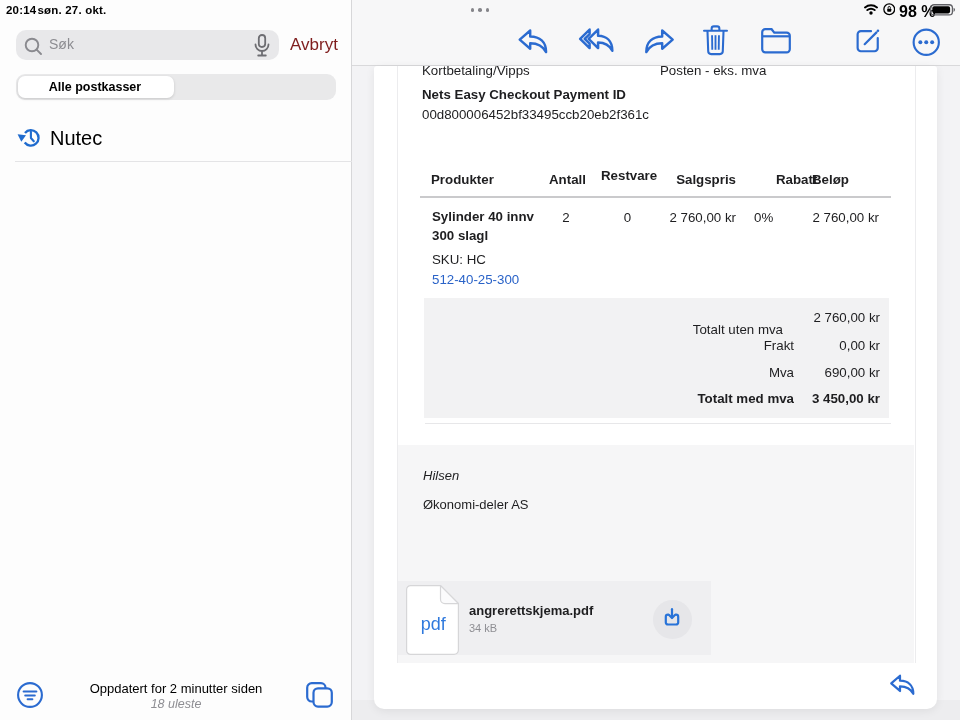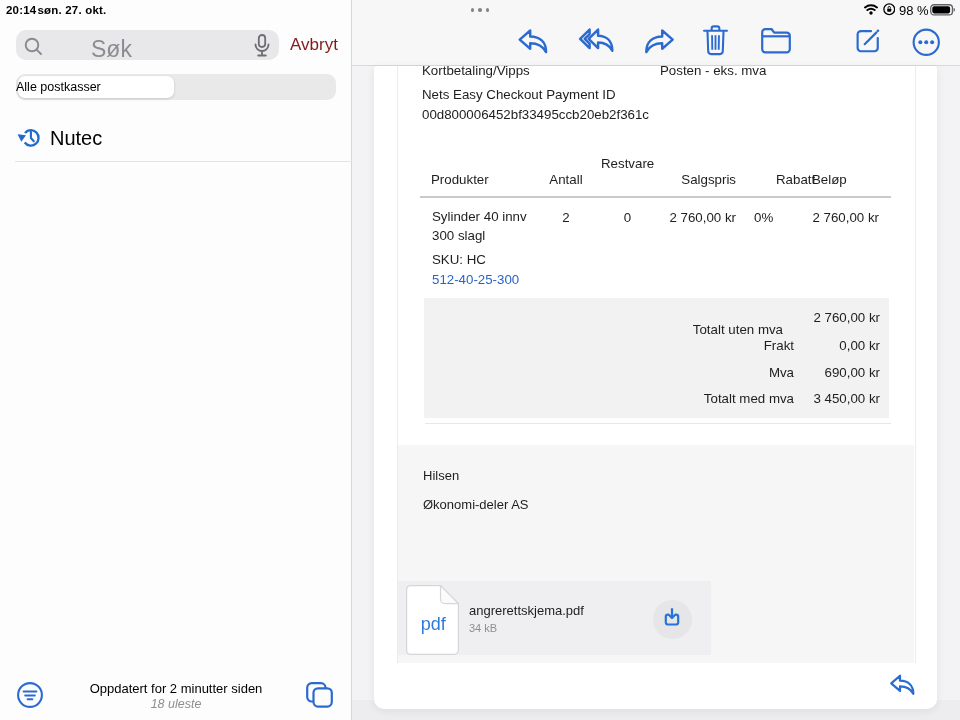--- a/index.html
+++ b/index.html
@@ -6,45 +6,45 @@
   body{width:960px;height:720px;position:relative;overflow:hidden;
        font-family:"Liberation Sans",sans-serif;background:#f3f3f5;
        -webkit-font-smoothing:antialiased;}
   .t{position:absolute;white-space:nowrap;}
   
   #sidebar{position:absolute;left:0;top:0;width:352px;height:720px;background:#fdfdfd;
            border-right:1px solid #d7d7d9;box-sizing:border-box;}
   #status-l{position:absolute;left:6px;top:3.5px;font-size:11.5px;font-weight:600;color:#000;letter-spacing:0.2px;}
   #status-l span{margin-left:1px;}
   #search{position:absolute;left:16px;top:30px;width:263px;height:30px;background:#e8e8ea;border-radius:10px;}
-  #sok{position:absolute;left:49px;top:36px;font-size:23px;color:#8c8c91;margin-left:42px;}
+  #sok{position:absolute;left:49px;top:36px;font-size:14px;color:#8c8c91;}
   #avbryt{position:absolute;left:290px;top:34.8px;font-size:17px;color:#7f1d1d;}
   #seg{position:absolute;left:16px;top:74px;width:320px;height:26px;background:#e9e9ea;border-radius:9px;}
   #seg .sel{position:absolute;left:2px;top:2px;width:156px;height:22px;background:#fff;border-radius:7px;
             box-shadow:0 1px 3px rgba(0,0,0,0.15);}
-  #seg .a{position:absolute;left:0;top:0;width:158px;height:26px;line-height:26px;
-          font-size:12.5px;font-weight:400;color:#000;}
+  #seg .a{position:absolute;left:0;top:0;width:158px;height:26px;line-height:26px;text-align:center;
+          font-size:12.5px;font-weight:700;color:#000;}
   #seg .b{position:absolute;left:160px;top:0;width:160px;height:26px;line-height:26px;text-align:center;
           font-size:12.5px;font-weight:700;color:#000;}
   #nutec{position:absolute;left:50px;top:127px;font-size:20px;color:#000;}
   #nsep{position:absolute;left:15px;top:161px;width:337px;height:1px;background:#e4e4e6;}
   #foot1{position:absolute;left:0;top:681px;width:352px;text-align:center;font-size:13px;color:#000;}
   #foot2{position:absolute;left:0;top:697px;width:352px;text-align:center;font-size:12.5px;color:#8e8e93;font-style:italic;}
   
   #toolbar{position:absolute;left:352px;top:0;width:608px;height:65px;background:#f7f7f8;
            border-bottom:1px solid #d9d9db;}
   .dot{position:absolute;top:8px;width:3.6px;height:3.6px;border-radius:50%;background:#85858a;}
   #card{position:absolute;left:374px;top:66px;width:563px;height:643px;background:#fff;border-radius:3px 3px 10px 10px;
         box-shadow:0 2px 10px rgba(0,0,0,0.07);}
   #emailarea{position:absolute;left:397px;top:66px;width:517px;height:597px;background:#fff;
              border-left:1px solid #ececee;border-right:1px solid #ececee;box-sizing:content-box;}
   #graysec{position:absolute;left:398px;top:445px;width:516px;height:218px;background:#f6f6f7;}
   #attach{position:absolute;left:398px;top:581px;width:313px;height:74px;background:#efeff1;}
   .etext{position:absolute;white-space:nowrap;font-size:13.3px;color:#1e1e20;}
-  .b{font-weight:400;}
+  .b{font-weight:700;}
   .r{text-align:right;}
   #sumbox{position:absolute;left:424px;top:298px;width:465px;height:120px;background:#f2f2f3;}
   #hline{position:absolute;left:420px;top:196px;width:471px;height:1.5px;background:#cacacc;}
   #bline{position:absolute;left:425px;top:423px;width:466px;height:1px;background:#e7e7e9;}
   a.lnk{color:#2a63c8;text-decoration:none;}
 </style>
 </head>
 <body>
 <div id="bg" style="position:absolute;left:352px;top:700px;width:608px;height:20px;background:#ededef;"></div>
 <div id="toolbar"></div>
@@ -73,21 +73,21 @@
 <svg style="position:absolute;left:864px;top:3px;" width="14" height="12" viewBox="0 0 14 12">
   <path d="M1 4.4 A9.5 9.5 0 0 1 13 4.4" fill="none" stroke="#000" stroke-width="1.9" stroke-linecap="round"></path>
   <path d="M3.3 7.1 A6 6 0 0 1 10.7 7.1" fill="none" stroke="#000" stroke-width="1.9" stroke-linecap="round"></path>
   <circle cx="7" cy="10" r="1.7" fill="#000"></circle>
 </svg>
 <svg style="position:absolute;left:882.5px;top:3.2px;" width="12.5" height="12.5" viewBox="0 0 13 13">
   <circle cx="6.5" cy="6.5" r="5.6" fill="none" stroke="#000" stroke-width="1.35"></circle>
   <path d="M5.3 5.9 v-1.1 a1.2 1.2 0 0 1 2.4 0 v1.1" fill="none" stroke="#000" stroke-width="1"></path>
   <rect x="4.4" y="5.9" width="4.2" height="3.2" rx="0.7" fill="#000"></rect>
 </svg>
-<div class="t" style="left:899px;top:3px;font-size:13px;font-weight:400;color:#000;">98 %</div>
+<div class="t" style="left:899px;top:3px;font-size:16px;font-weight:700;color:#000;">98 %</div>
 <svg style="position:absolute;left:930px;top:3.5px;" width="26" height="12" viewBox="0 0 26 12">
   <rect x="0.75" y="0.75" width="21.7" height="10.2" rx="3.2" fill="none" stroke="#606065" stroke-width="1.3"></rect>
   <rect x="2.3" y="2.3" width="17.8" height="7.1" rx="1.8" fill="#000"></rect>
   <path d="M23.6 3.8 a2.2 2.2 0 0 1 0 4.1 Z" fill="#606065"></path>
 </svg>
 
 <svg style="position:absolute;left:24px;top:37px;" width="20" height="19" viewBox="0 0 20 19">
   <circle cx="8" cy="8" r="6.3" fill="none" stroke="#8a8a8f" stroke-width="1.9"></circle>
   <line x1="12.6" y1="12.6" x2="17" y2="17" stroke="#8a8a8f" stroke-width="1.9" stroke-linecap="round"></line>
 </svg>
@@ -166,21 +166,21 @@
 </svg>
 
 <div class="etext" style="left:422px;top:63px;">Kortbetaling/Vipps</div>
 <div class="etext" style="left:660px;top:63px;">Posten - eks. mva</div>
 <div class="etext b" style="left:422px;top:87px;">Nets Easy Checkout Payment ID</div>
 <div class="etext" style="left:422px;top:106.5px;">00d800006452bf33495ccb20eb2f361c</div>
 
 <div id="hline"></div>
 <div class="etext b" style="left:431px;top:172px;">Produkter</div>
 <div class="etext b" style="left:549px;top:172px;width:34px;text-align:center;">Antall</div>
-<div class="etext b" style="left:601px;top:156px;width:53px;text-align:right;">Restvare</div>
+<div class="etext b" style="left:601px;top:168px;width:53px;text-align:right;">Restvare</div>
 <div class="etext b r" style="left:636px;top:172px;width:100px;">Salgspris</div>
 <div class="etext b" style="left:776px;top:172px;">Rabatt</div>
 <div class="etext b" style="left:812px;top:172px;">Beløp</div>
 
 <div class="etext b" style="left:432px;top:206.5px;line-height:19px;white-space:normal;width:105px;">Sylinder 40 innv 300 slagl</div>
 <div class="etext" style="left:549px;top:210px;width:34px;text-align:center;">2</div>
 <div class="etext" style="left:601px;top:210px;width:53px;text-align:center;">0</div>
 <div class="etext r" style="left:636px;top:210px;width:100px;">2 760,00 kr</div>
 <div class="etext" style="left:754px;top:210px;">0%</div>
 <div class="etext r" style="left:779px;top:210px;width:100px;">2 760,00 kr</div>
@@ -191,19 +191,19 @@
 <div class="etext r" style="left:583px;top:310px;width:200px;margin-top:12px;">Totalt uten mva</div>
 <div class="etext r" style="left:680px;top:310px;width:200px;">2 760,00 kr</div>
 <div class="etext r" style="left:594px;top:337.5px;width:200px;">Frakt</div>
 <div class="etext r" style="left:680px;top:337.5px;width:200px;">0,00 kr</div>
 <div class="etext r" style="left:594px;top:365px;width:200px;">Mva</div>
 <div class="etext r" style="left:680px;top:365px;width:200px;">690,00 kr</div>
 <div class="etext b r" style="left:594px;top:390.8px;width:200px;">Totalt med mva</div>
 <div class="etext b r" style="left:680px;top:390.8px;width:200px;">3 450,00 kr</div>
 <div id="bline"></div>
 
-<div class="etext" style="left:423px;top:468px;font-size:13px;">Hilsen</div>
+<div class="etext" style="left:423px;top:468px;font-size:13px;font-style:italic;">Hilsen</div>
 <div class="etext" style="left:423px;top:496.5px;font-size:13px;">Økonomi-deler AS</div>
 
 <div id="pdfdoc"></div>
 <div class="etext b" style="left:469px;top:603px;font-size:13px;">angrerettskjema.pdf</div>
 <div class="etext" style="left:469px;top:622px;font-size:11px;color:#8e8e93;">34 kB</div>
 <div id="dlbtn"></div>
 
 </body></html>

